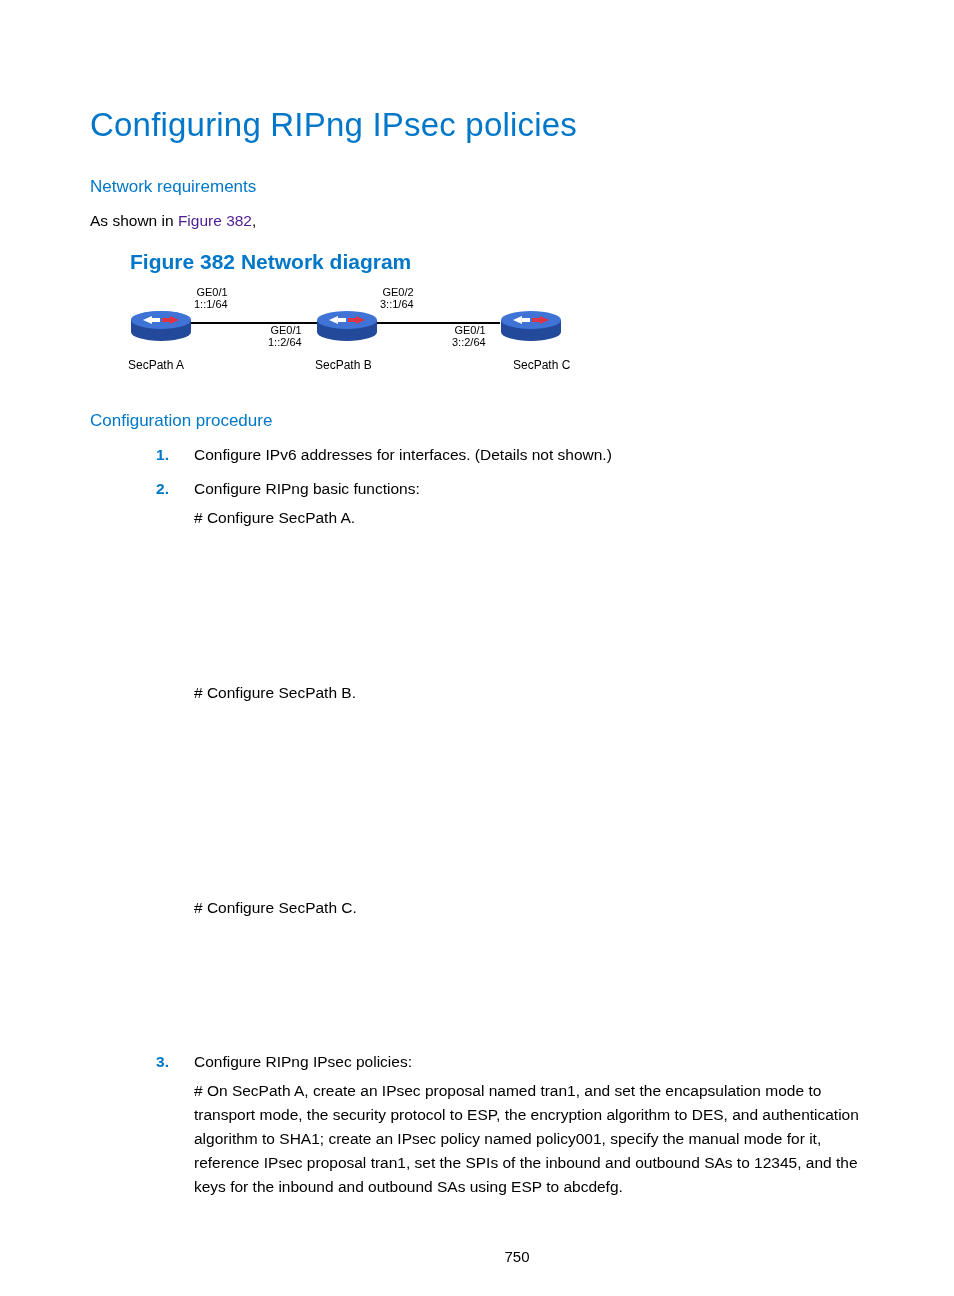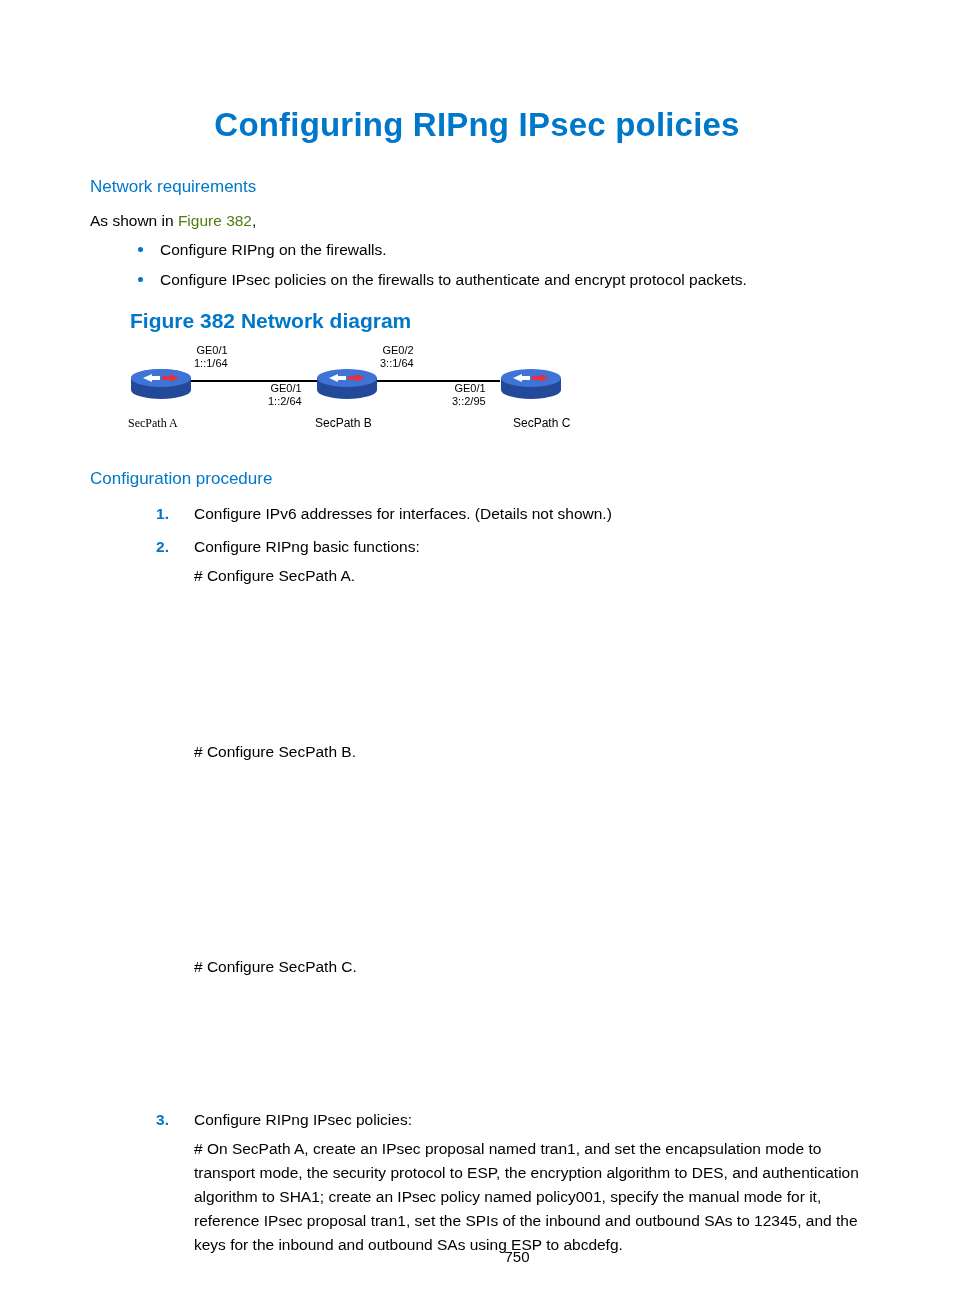--- a/index.html
+++ b/index.html
@@ -14,37 +14,36 @@
     width: 954px;
     height: 1296px;
     position: relative;
     box-sizing: border-box;
     padding: 100px 90px 0 90px;
     font-size: 15.5px;
     line-height: 1.5;
   }
   .h1 {
     color: #0077c8;
-    font-weight: 700;
+    font-weight: 400;
     font-size: 33px;
     margin: 0 0 24px 0;
     letter-spacing: 0.2px;
-    text-align: center;
   }
   .h2 {
     color: #0077c8;
     font-weight: 400;
     font-size: 17px;
     margin: 0 0 10px 0;
   }
   .indent-1 {
     margin-left: 40px;
   }
   a.figref {
-    color: #4d7c0f;
+    color: #4c1d95;
     text-decoration: none;
   }
   ul.bullets {
     list-style: none;
     margin: 4px 0 6px 40px;
     padding: 0;
   }
   ul.bullets > li {
     position: relative;
     padding-left: 30px;
@@ -149,24 +148,20 @@
 <div class="page">
 
   <h1 class="h1">Configuring RIPng IPsec policies</h1>
 
   <h2 class="h2">Network requirements</h2>
 
   <p class="para indent-1">
     <span>As shown in </span><a href="#" class="figref">Figure 382</a><span>,</span>
   </p>
 
-  <ul class="bullets">
-    <li><span>Configure RIPng on the firewalls.</span></li>
-    <li><span>Configure IPsec policies on the firewalls to authenticate and encrypt protocol packets.</span></li>
-  </ul>
 
   <div class="fig-caption">Figure 382 Network diagram</div>
 
   <div class="fig-wrap">
     <div class="diagram">
 
       <div class="link-line" style="left:58px; width:130px;"></div>
       <div class="link-line" style="left:240px; width:130px;"></div>
 
       <div class="router" style="left:0;">
@@ -207,24 +202,24 @@
       <div class="iface" style="left:138px; top:38px;">
         <div>GE0/1</div>
         <div>1::2/64</div>
       </div>
       <div class="iface" style="left:250px; top:0;">
         <div>GE0/2</div>
         <div>3::1/64</div>
       </div>
       <div class="iface" style="left:322px; top:38px;">
         <div>GE0/1</div>
-        <div>3::2/95</div>
-      </div>
-
-      <div class="dev-label" style="left:-2px;font-family:Liberation Serif, serif;">SecPath A</div>
+        <div>3::2/64</div>
+      </div>
+
+      <div class="dev-label" style="left:-2px;">SecPath A</div>
       <div class="dev-label" style="left:185px;text-align:right;">SecPath B</div>
       <div class="dev-label" style="left:383px;">SecPath C</div>
     </div>
   </div>
 
   <h2 class="h2" style="margin-top:30px;">Configuration procedure</h2>
 
   <ol class="steps">
     <li>
       <span>Configure IPv6 addresses for interfaces. (Details not shown.)</span>

